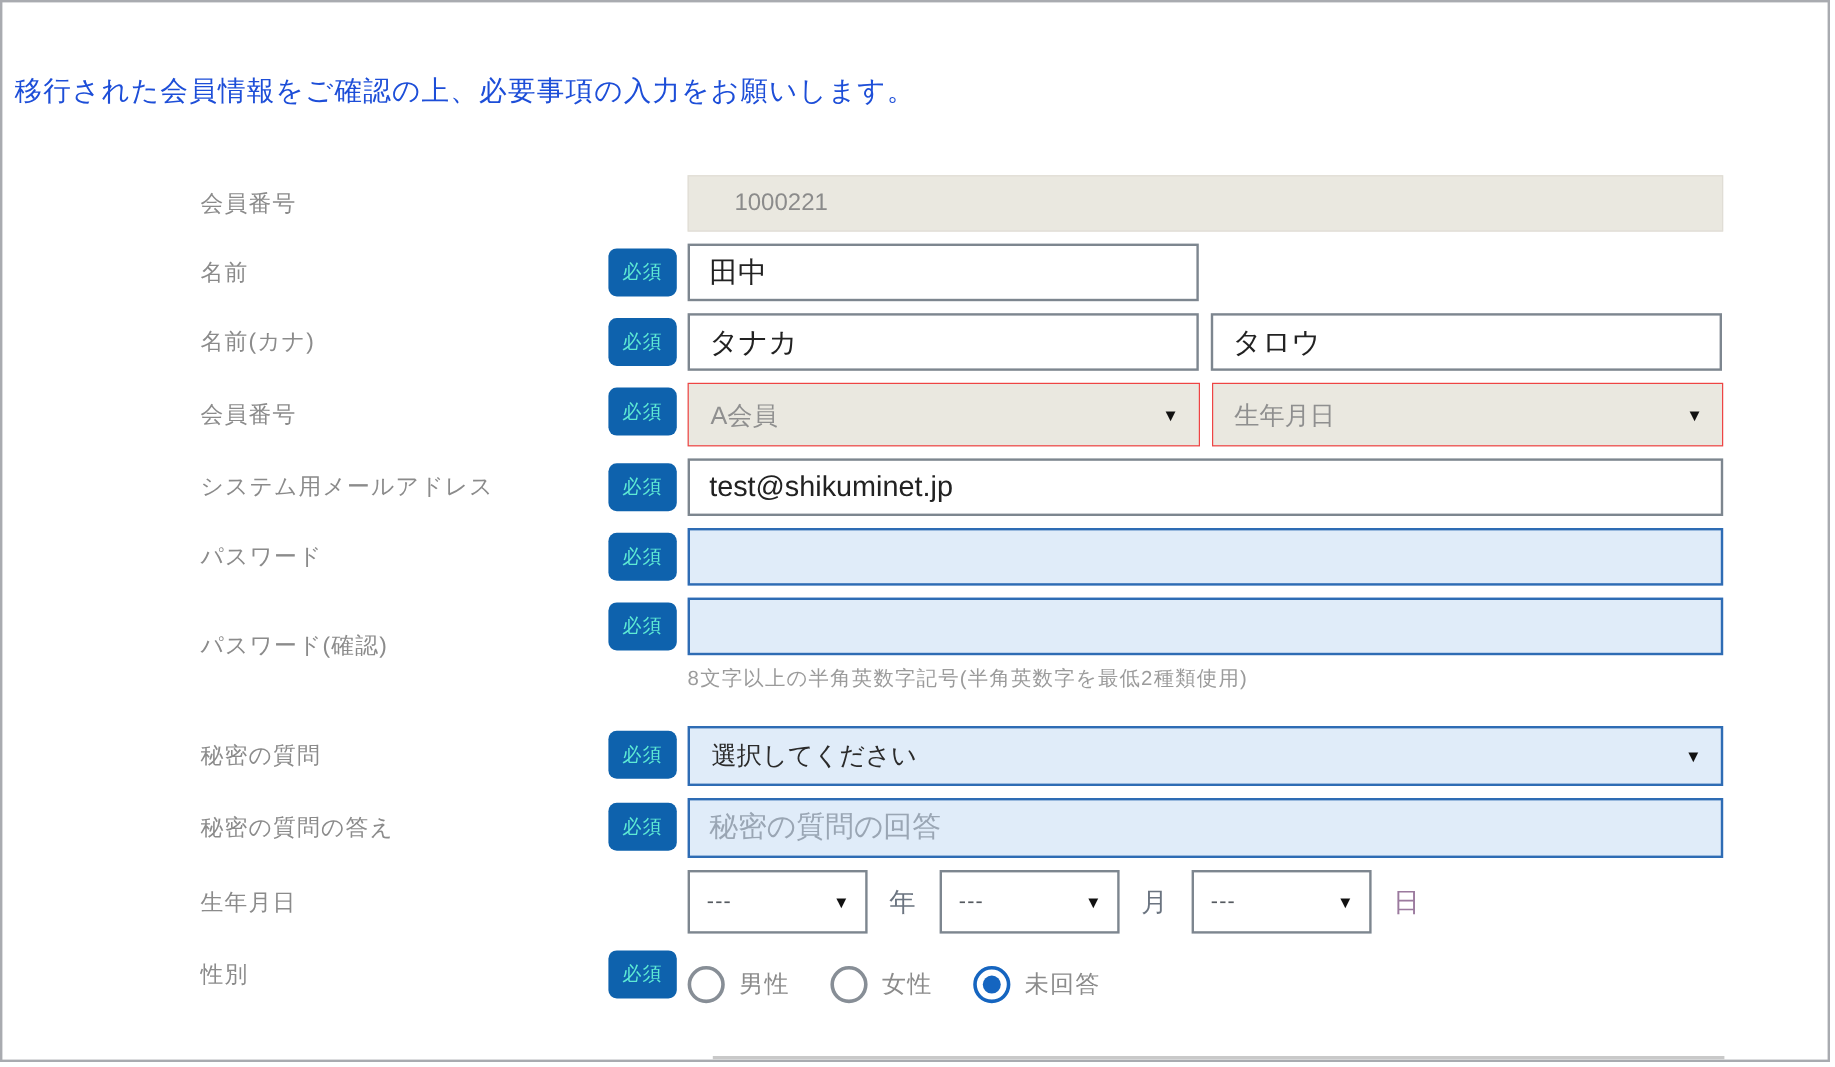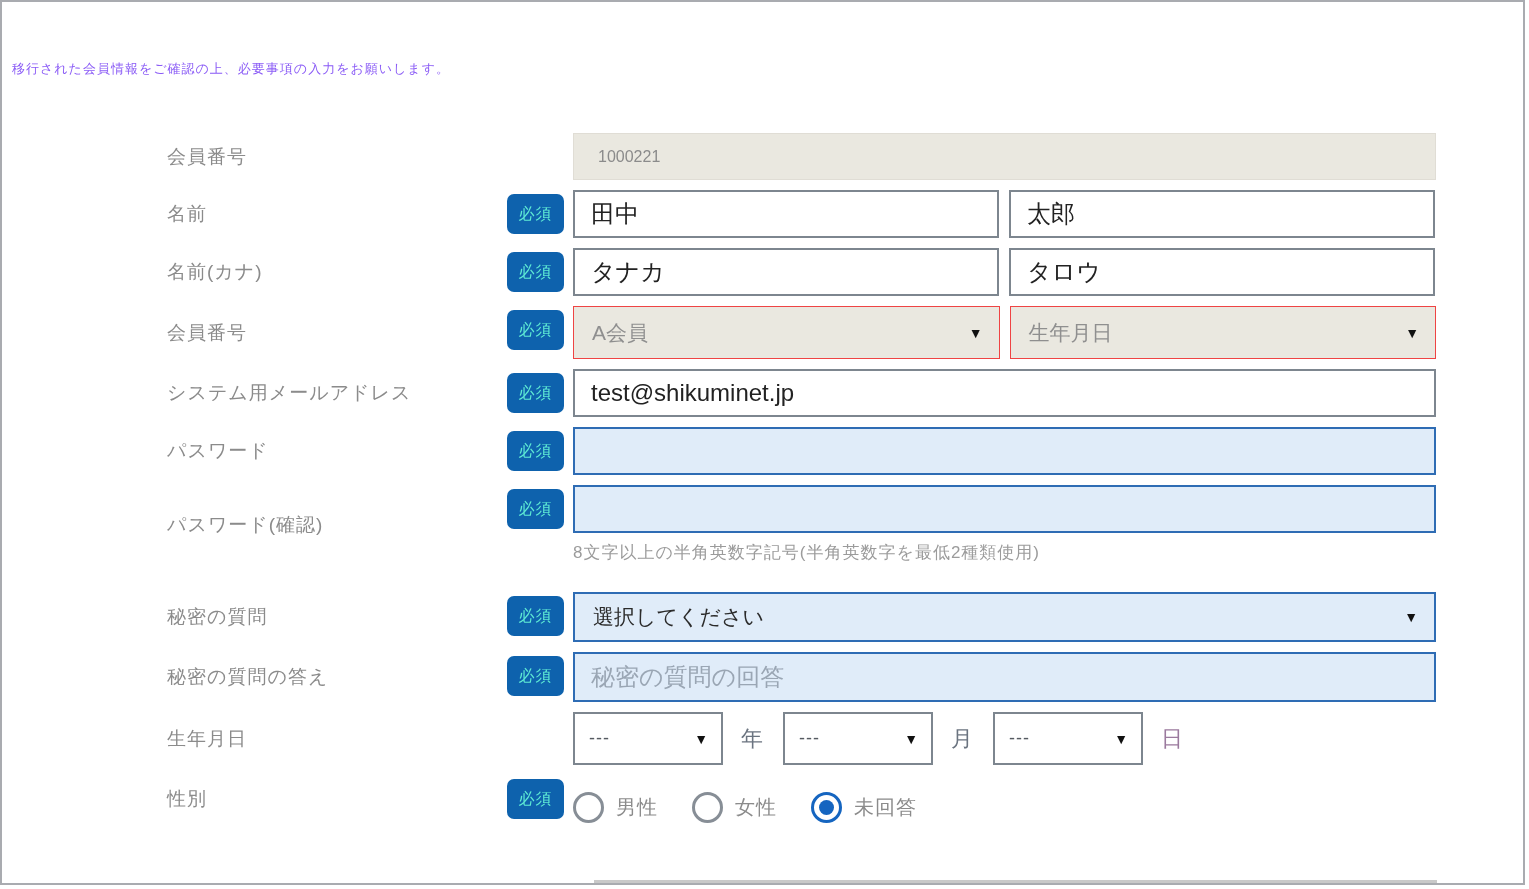--- a/index.html
+++ b/index.html
@@ -12,21 +12,21 @@
     overflow:hidden;
     box-sizing:border-box;
   }
   .page-title{
     margin:6px 0 0 14px;
     font-size:28px;font-weight:bold;color:#1c1c1c;
     letter-spacing:1px;
   }
   .page-subtitle{
     margin:58px 0 0 10px;
-    font-size:13px;color:#8b5cf6;
+    font-size:23px;color:#1d4ed8;
     letter-spacing:1px;
   }
   .form{margin-top:55px;}
   .row{display:flex;align-items:flex-start;margin-bottom:10px;}
   .row .label{
     width:340px;margin-left:165px;align-self:center;
     color:#8b8b8b;font-size:19px;letter-spacing:1px;
     flex-shrink:0;
   }
   .badge-cell{width:66px;flex-shrink:0;}
@@ -42,21 +42,21 @@
   .input{
     box-sizing:border-box;height:48px;
     border:2px solid #7d868f;background:#ffffff;
     font-family:inherit;font-size:24px;color:#222222;
     padding:0 16px;outline:none;
   }
   .input.full{width:100%;}
   .input.half{width:426px;}
   .input.readonly{
     height:47px;background:#eae8e0;border:1px solid #e0ddd5;
-    color:#8b8b8b;font-size:16px;padding:0 24px;
+    color:#8b8b8b;font-size:20px;padding:0 38px;
   }
   .input.blue{
     height:48px;background:#e0ecf9;border:2px solid #2e6cb4;
   }
   .input.blue::placeholder{color:#9aa6b4;opacity:1;}
 
   .select{
     box-sizing:border-box;position:relative;
     display:flex;align-items:center;
     height:53px;padding:0 40px 0 18px;
@@ -128,21 +128,20 @@
       </div>
     </div>
 
     <div class="row">
       <div class="label">名前</div>
       <div class="badge-cell">
         <span class="badge">必須</span>
       </div>
       <div class="field-area">
         <input class="input half" type="text" value="田中" style="">
-        <input class="input half" type="text" value="太郎" style="">
       </div>
     </div>
 
     <div class="row">
       <div class="label">名前(カナ)</div>
       <div class="badge-cell">
         <span class="badge">必須</span>
       </div>
       <div class="field-area">
         <input class="input half" type="text" value="タナカ" style="">

